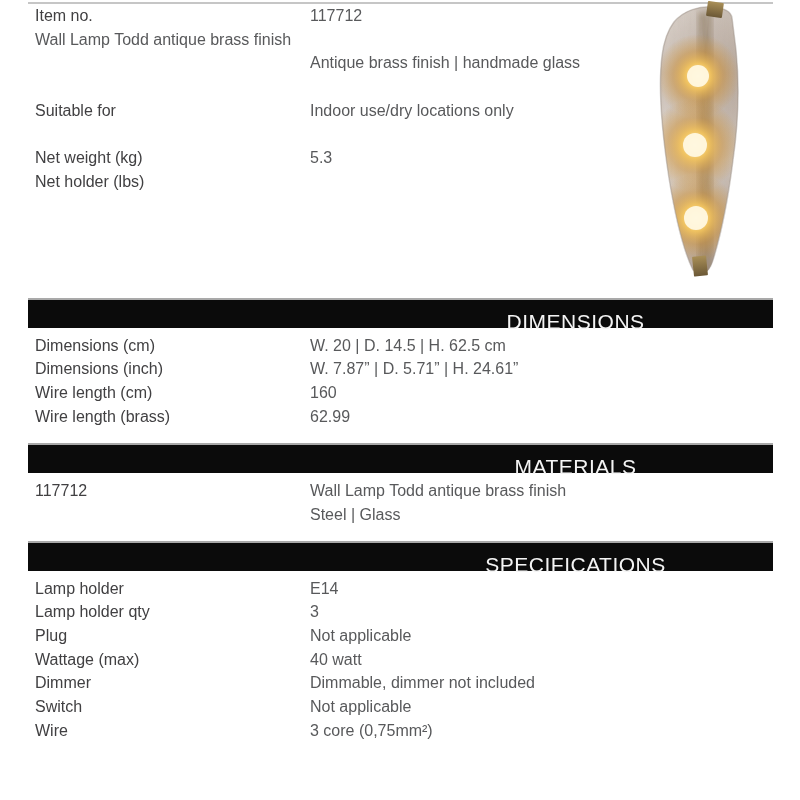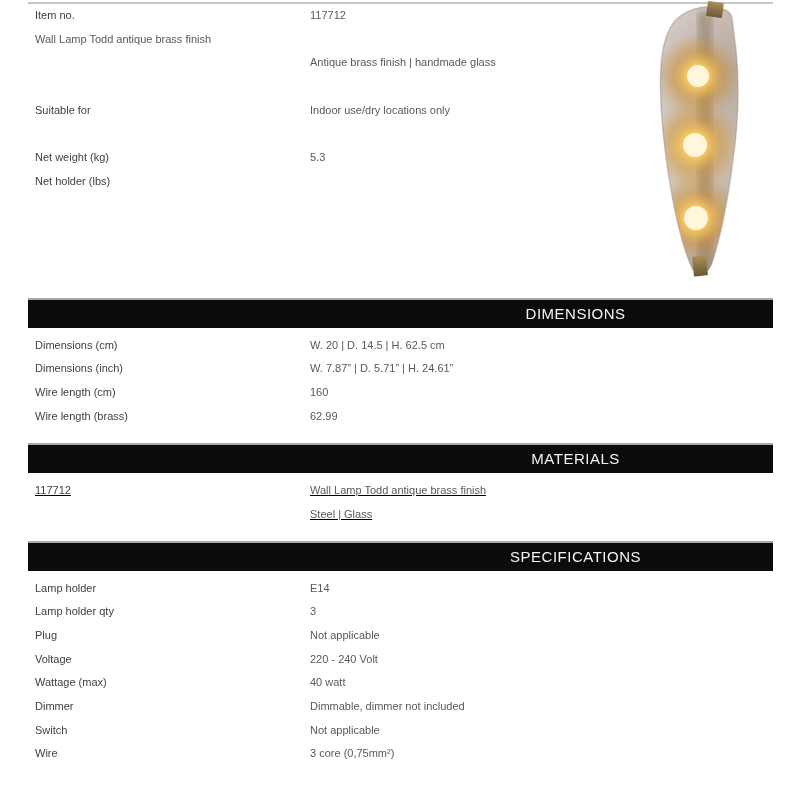--- a/index.html
+++ b/index.html
@@ -19,44 +19,44 @@
     margin-top: 2px;
     border-top: 2px solid var(--rule, #c6c6c6);
     height: 0;
   }
   .rows { padding-left: 7px; }
   .row {
     display: grid;
     grid-template-columns: 275px 1fr;
     height: 23.7px;
     line-height: 23.7px;
-    font-size: 11px;
+    font-size: 16px;
     white-space: nowrap;
   }
   .row .label { color: var(--label-text, #414042); }
   .row .value { color: var(--value-text, #58595b); }
   .banner {
     position: relative;
     height: 28px;
     border-top: 2px solid var(--banner-rule, #a9a9a9);
     background: var(--banner-bg, #0b0b0b);
   }
   .banner-title {
     position: absolute;
     left: 73.5%;
     transform: translateX(-50%);
-    top: 0;
+    top: 8px;
     line-height: 28px;
-    font-size: 15px;
+    font-size: 21px;
     letter-spacing: 0.5px;
     color: var(--banner-text, #f4f4f4);
     white-space: nowrap;
   }
   .section-dimensions { margin-top: 104px; }
-  .section-materials { margin-top: 15px; text-decoration: underline; }
+  .section-materials { margin-top: 15px; }
   .section-specifications { margin-top: 14px; }
   .section .rows { margin-top: 6px; }
   .lamp {
     position: absolute;
     left: 620px; top: 0;
     width: 180px; height: 290px;
   }
 </style>
 </head>
 <body>
@@ -147,24 +147,20 @@
           <span class="label">Lamp holder</span>
           <span class="value">E14</span>
         </div>
         <div class="row">
           <span class="label">Lamp holder qty</span>
           <span class="value">3</span>
         </div>
         <div class="row">
           <span class="label">Plug</span>
           <span class="value">Not applicable</span>
-        </div>
-        <div class="row">
-          <span class="label">Voltage</span>
-          <span class="value">220 - 240 Volt</span>
         </div>
         <div class="row">
           <span class="label">Wattage (max)</span>
           <span class="value">40 watt</span>
         </div>
         <div class="row">
           <span class="label">Dimmer</span>
           <span class="value">Dimmable, dimmer not included</span>
         </div>
         <div class="row">

